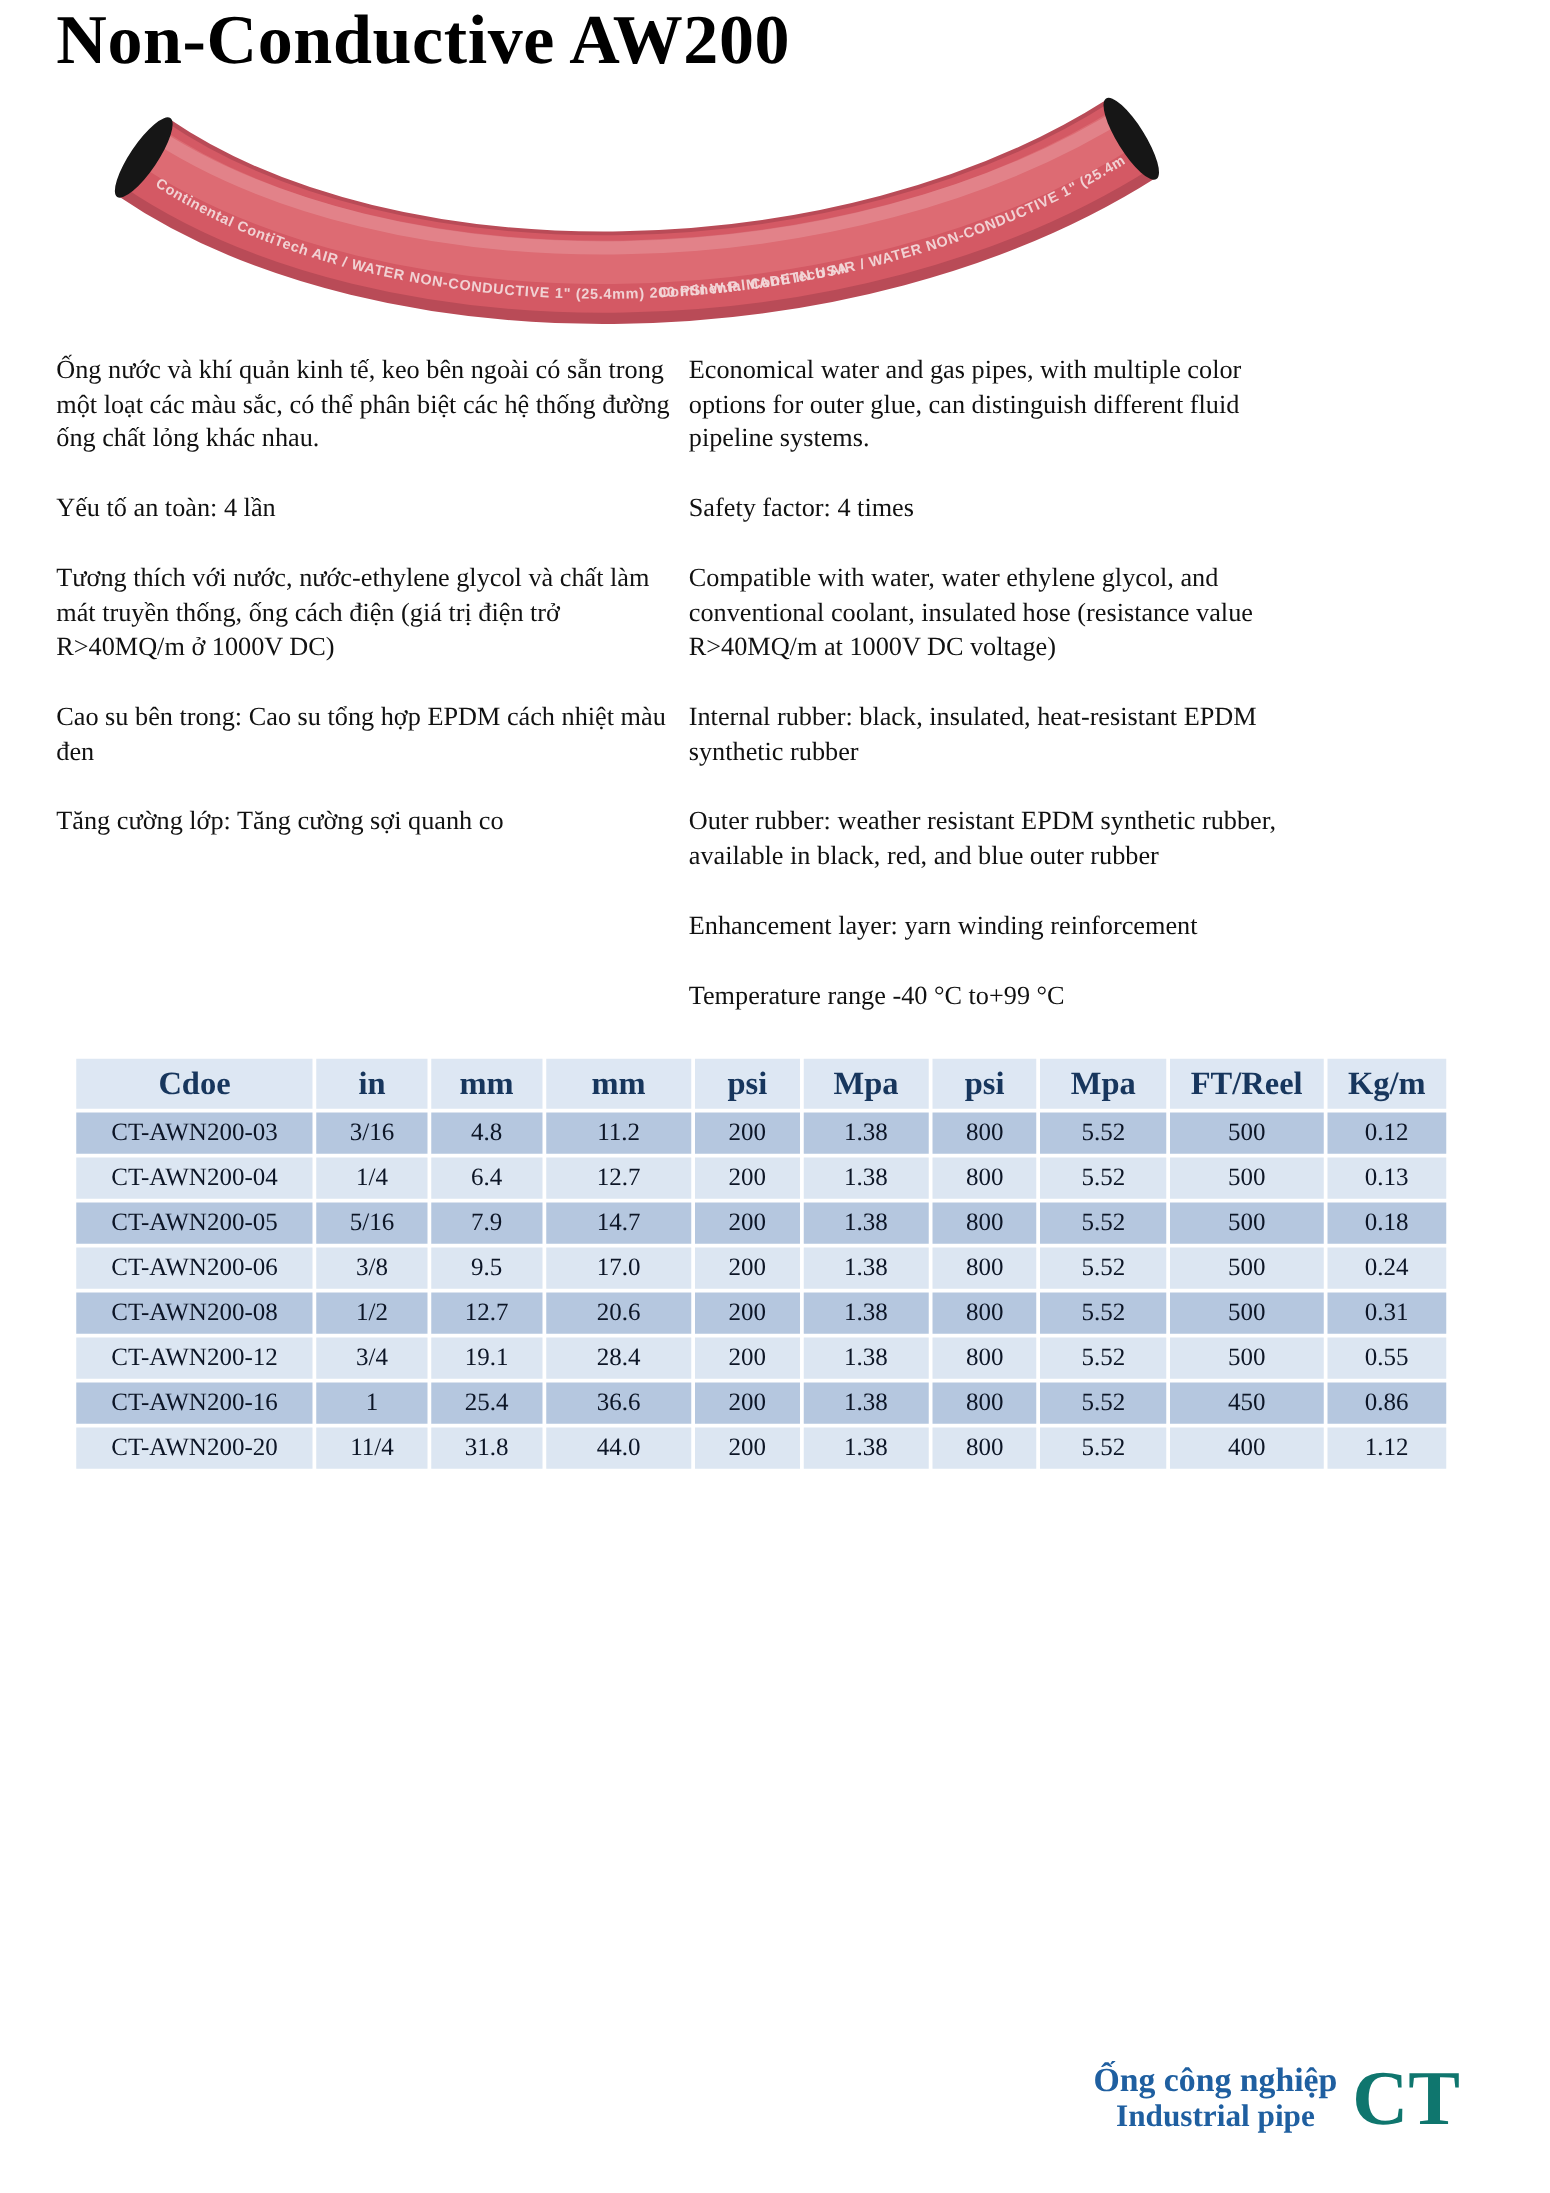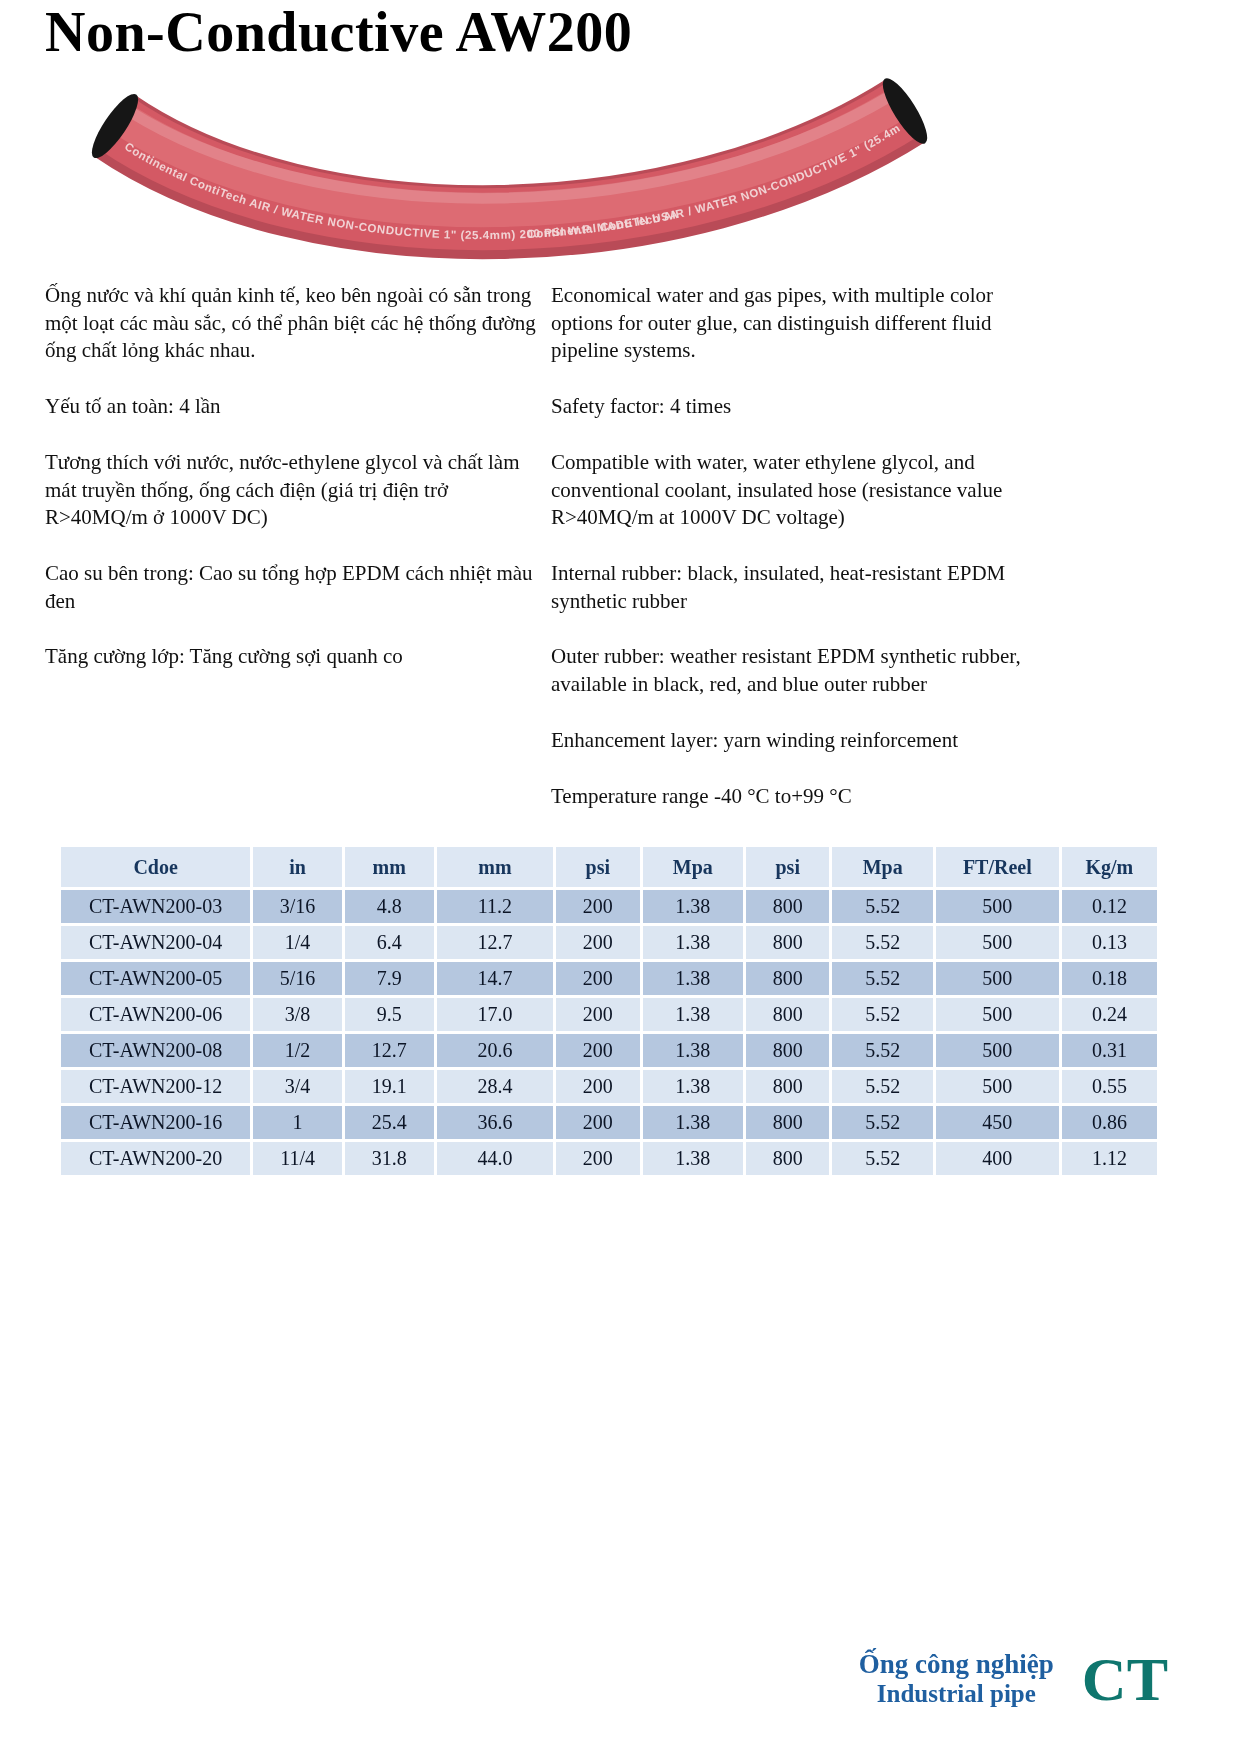--- a/index.html
+++ b/index.html
@@ -49,40 +49,40 @@
     color:#17365d;
     font-size:21px;
     font-weight:700;
     height:70px;
     line-height:1.25;
     padding:0 4px;
   }
   thead tr.h2 th{
     background:#dde7f3;
     color:#17365d;
-    font-size:20px;
+    font-size:26px;
     font-weight:700;
     height:40px;
     padding:0 4px;
   }
   tbody td{
     font-size:20px;
     color:#0c1526;
     height:33px;
     padding:0 2px;
   }
   tbody tr:nth-child(odd) td{ background:#b5c7df; }
   tbody tr:nth-child(even) td{ background:#dce6f2; }
   .footer{
     position:absolute;
     right:72px;
     bottom:44px;
     display:flex;
     align-items:center;
-    gap:28px;
+    gap:12px;
   }
   .footer-lines{
     text-align:center;
     color:#1f5fa0;
     font-weight:700;
   }
   .footer-line1{ font-size:27px; line-height:1.15; }
   .footer-line2{ font-size:25px; line-height:1.15; }
   .footer-logo{
     font-size:62px;

